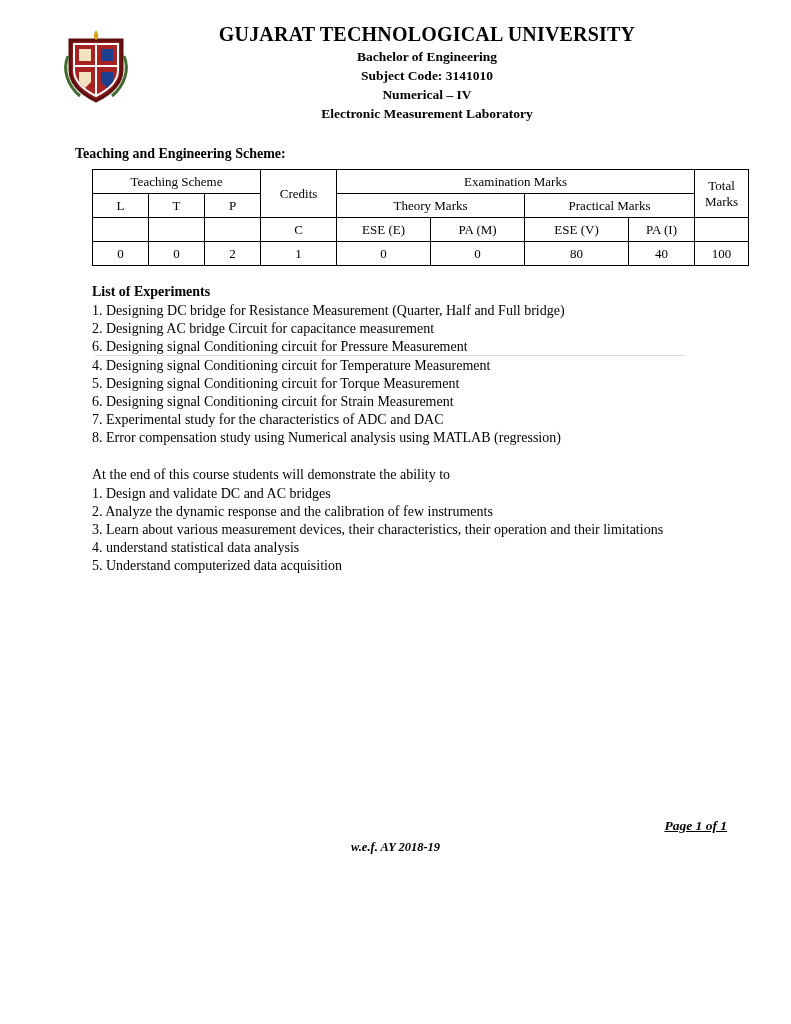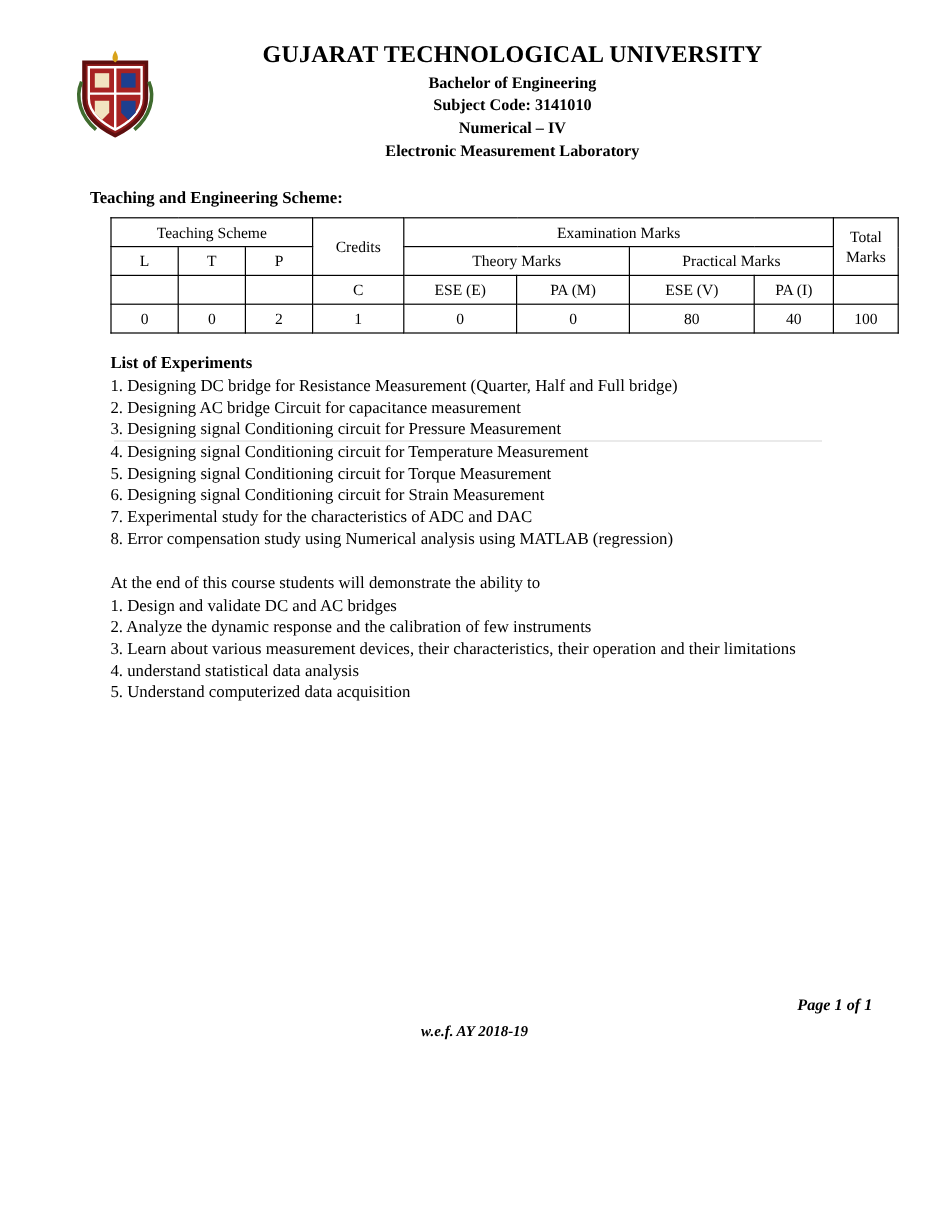--- a/index.html
+++ b/index.html
@@ -10,21 +10,21 @@
   body {
     width: 791px;
     height: 1024px;
     position: relative;
     font-family: "Liberation Serif", serif;
     color: #000000;
     overflow: hidden;
   }
   .page {
     position: absolute;
-    left: 0; top: 12px;
+    left: 0; top: 0;
     width: 791px;
     height: 878px;
     box-sizing: border-box;
     padding: 22px 37px 20px 60px;
   }
 
   
   .header {
     position: relative;
     height: 112px;
@@ -117,20 +117,21 @@
     bottom: 24px;
     height: 36px;
   }
   .page-num {
     position: absolute;
     right: 4px;
     top: 0px;
     font-size: 13.5px;
     font-style: italic;
     font-weight: bold;
+    text-decoration: underline;
   }
   .wef {
     position: absolute;
     left: 0; right: 0;
     top: 22px;
     text-align: center;
     font-size: 12.5px;
     font-style: italic;
     font-weight: bold;
   }
@@ -225,21 +226,21 @@
         <td>40</td>
         <td>100</td>
       </tr>
     </tbody>
   </table>
 
   <div class="block">
     <div class="block-heading">List of Experiments</div>
     <div class="line">1. Designing DC bridge for Resistance Measurement (Quarter, Half and Full bridge)</div>
     <div class="line">2. Designing AC bridge Circuit for capacitance measurement</div>
-    <div class="line">3. Designing signal Conditioning circuit for Pressure Measurement</div>
+    <div class="line">6. Designing signal Conditioning circuit for Pressure Measurement</div>
     <div class="line">4. Designing signal Conditioning circuit for Temperature Measurement</div>
     <div class="line">5. Designing signal Conditioning circuit for Torque Measurement</div>
     <div class="line">6. Designing signal Conditioning circuit for Strain Measurement</div>
     <div class="line">7. Experimental study for the characteristics of ADC and DAC</div>
     <div class="line">8. Error compensation study using Numerical analysis using MATLAB (regression)</div>
   </div>
 
   <div class="artifact"></div>
 
   <div class="block">

